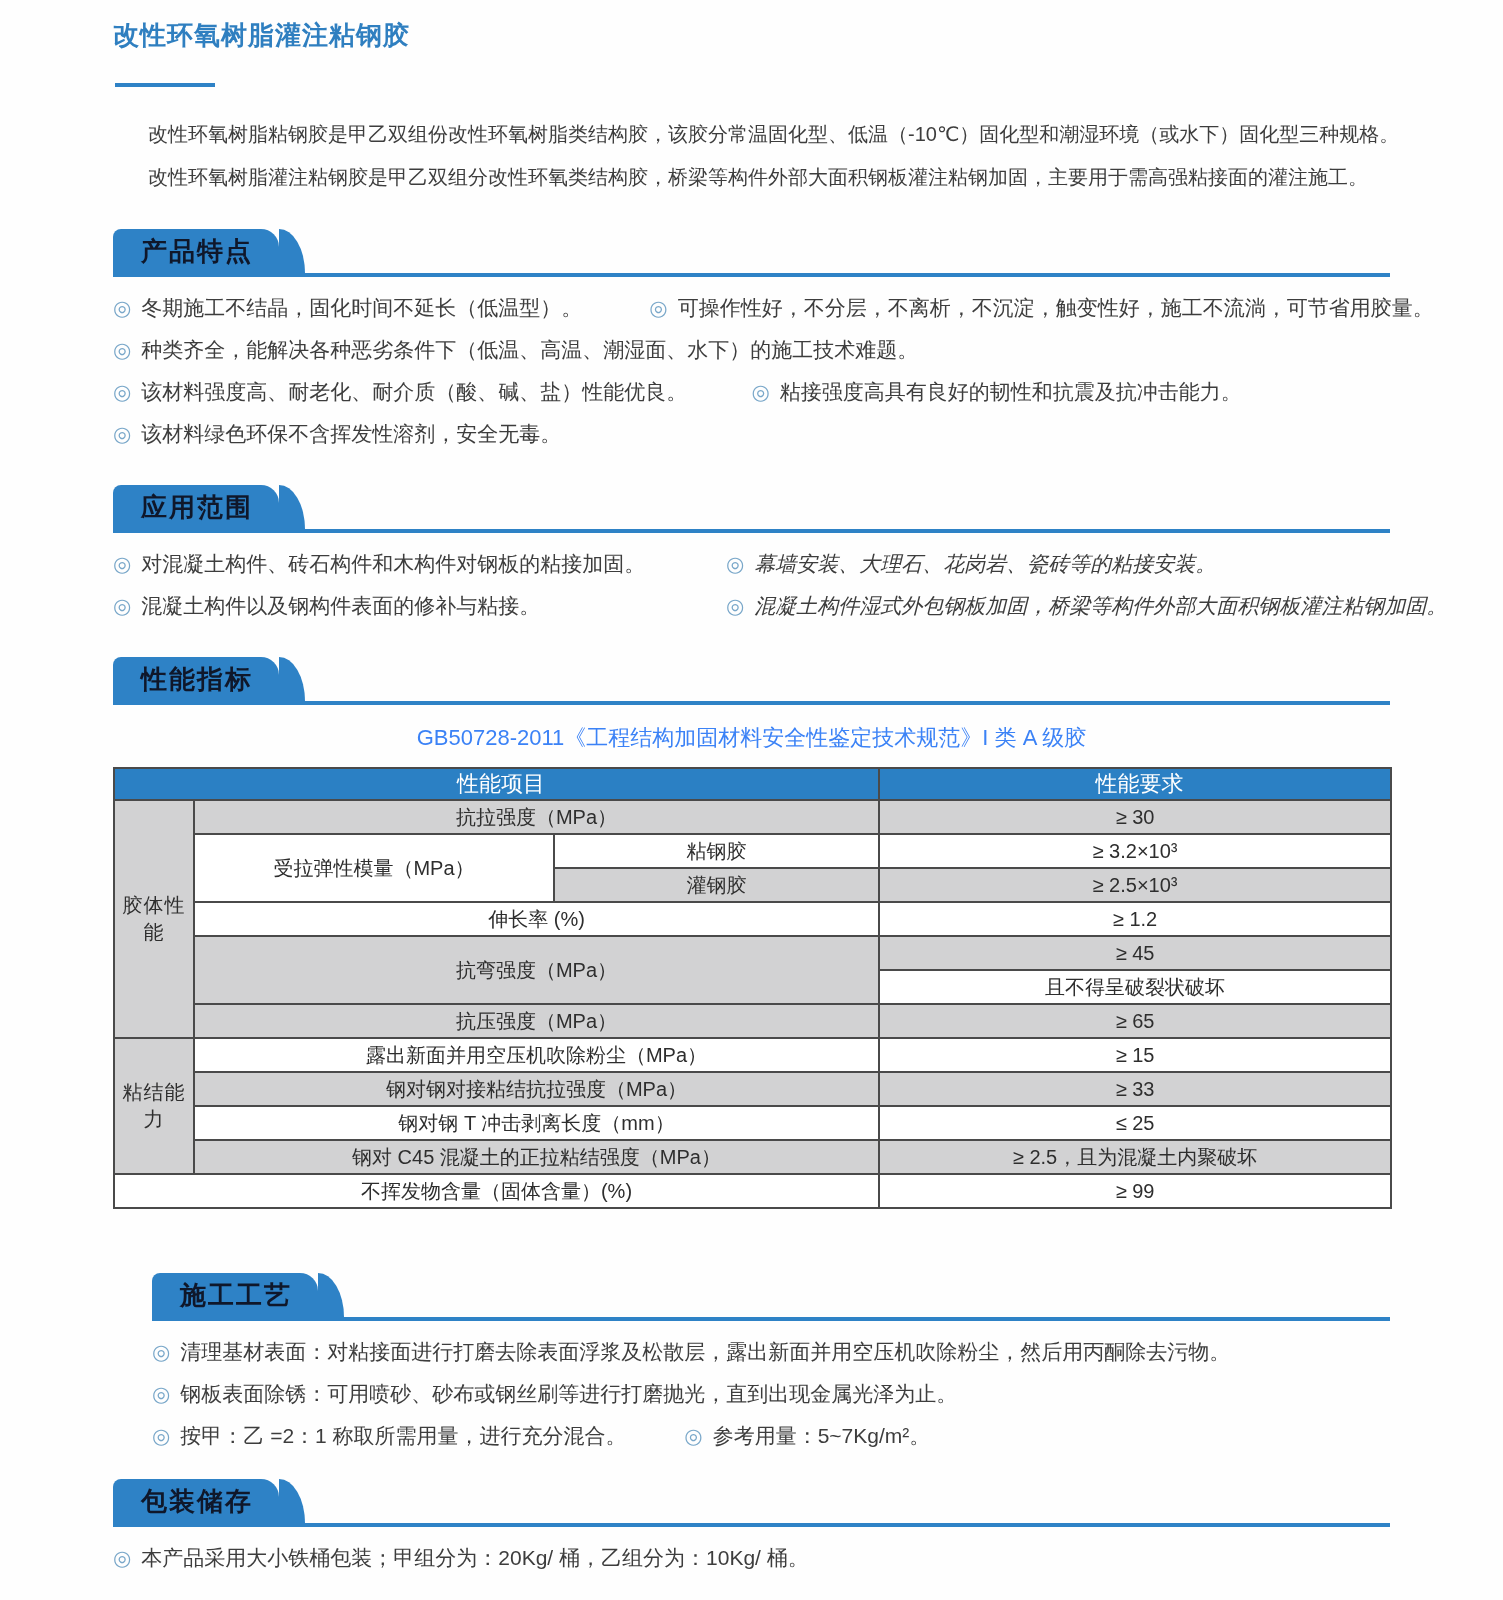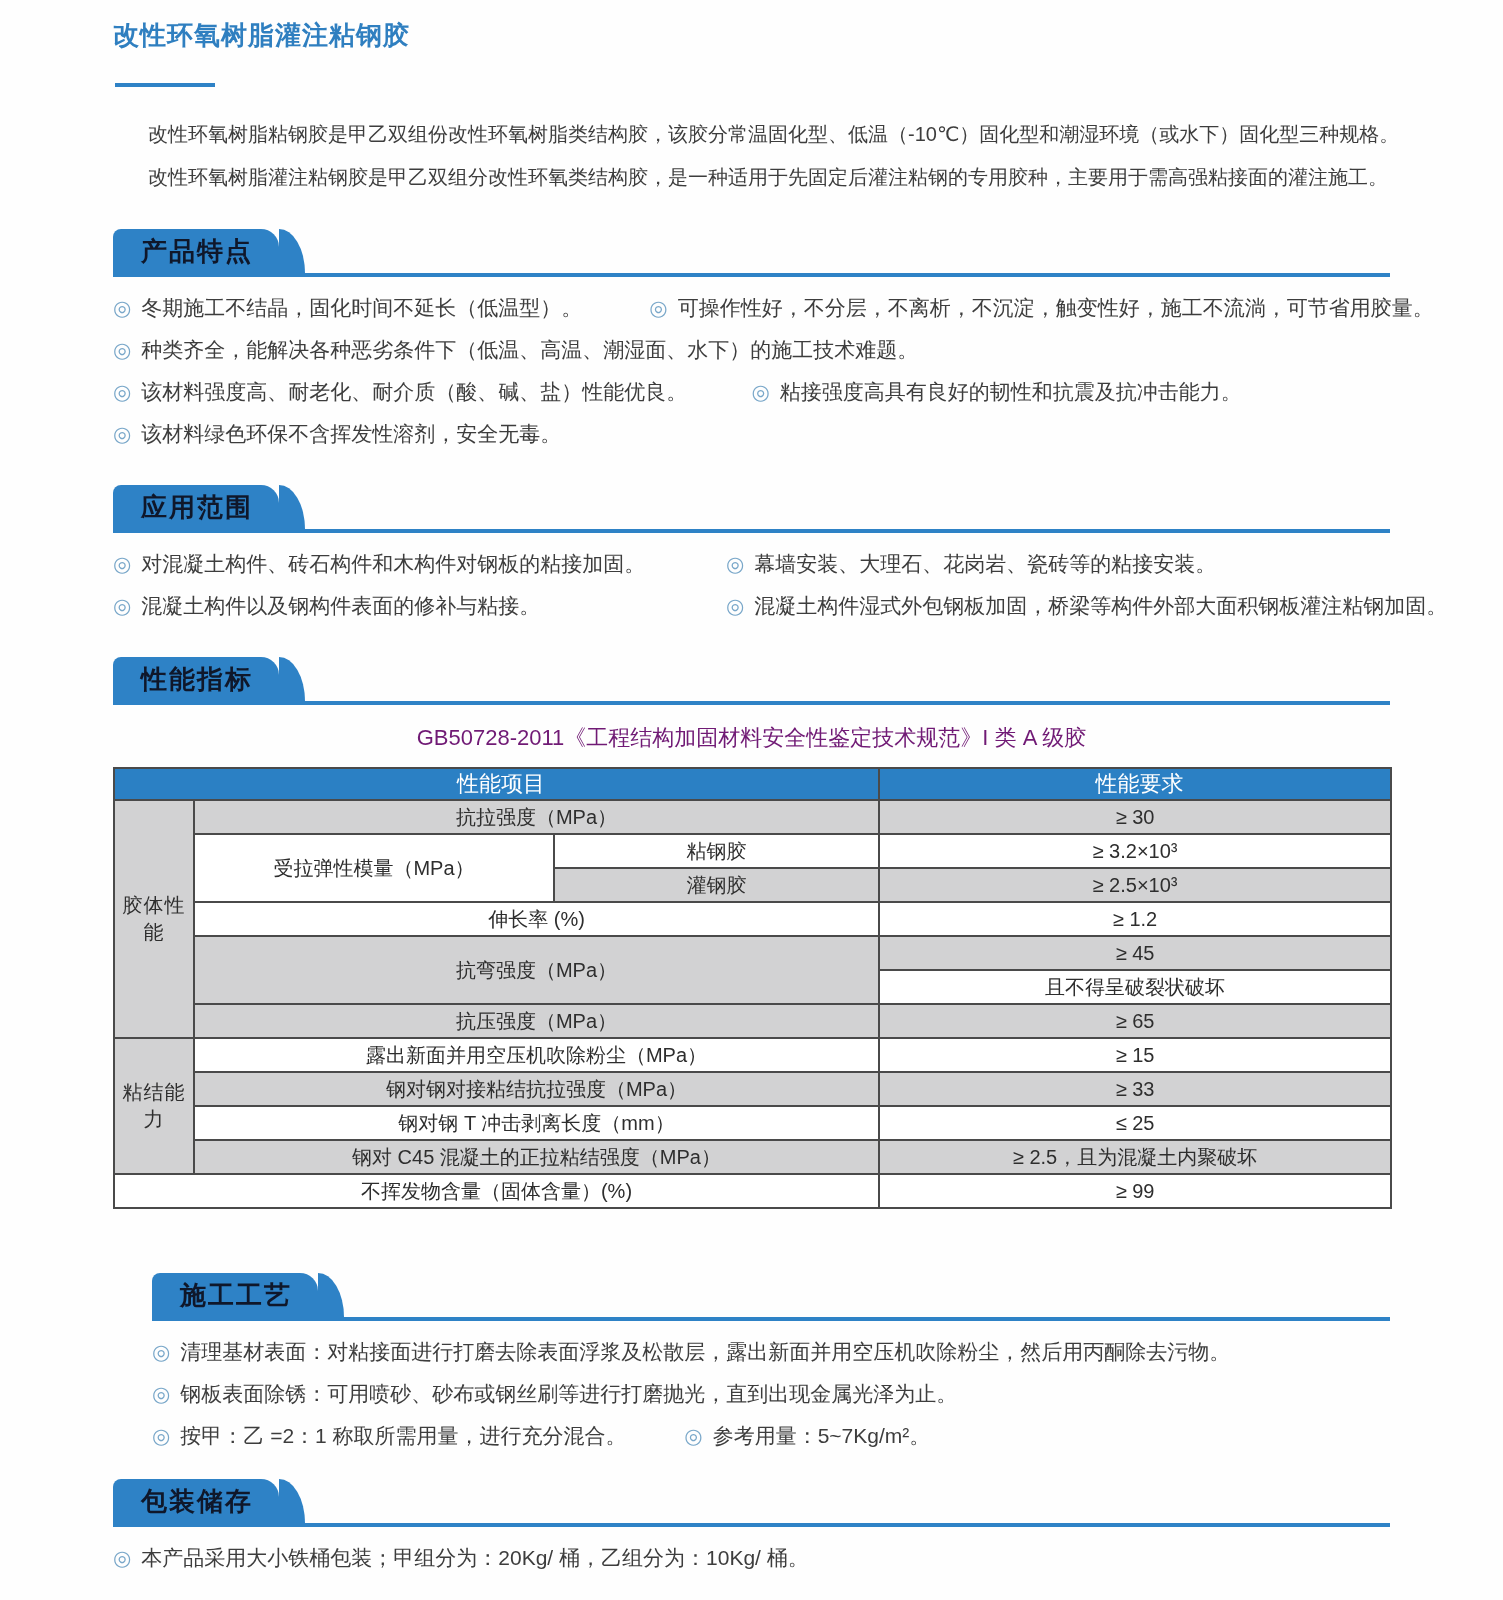--- a/index.html
+++ b/index.html
@@ -86,28 +86,28 @@
   }
   .bul{
     color:var(--bullet);
     margin-right:10px;
     font-size:21px;
   }
   .bcol{display:inline;}
   .c2{position:absolute;top:0;}
   .c2-42{left:42%;}
   .c2-43{left:43%;}
-  .c2-48{left:48%;}
+  .c2-48{left:48%;font-style:italic;}
   .c2-50{left:50%;}
 
   
   .tbl-caption{
     text-align:center;
     font-size:22px;
-    color:#701a75;
+    color:#3b82f6;
     margin:18px 0 14px 0;
   }
   table.perf{
     width:100%;
     border-collapse:collapse;
     table-layout:fixed;
   }
   table.perf th, table.perf td{
     border:2px solid var(--border);
     text-align:center;
@@ -139,21 +139,21 @@
 </head>
 <body>
 
 <div class="page">
 
   <h1 class="page-title">改性环氧树脂灌注粘钢胶</h1>
   <div class="title-underline"></div>
 
   <div class="intro">
     <p>改性环氧树脂粘钢胶是甲乙双组份改性环氧树脂类结构胶，该胶分常温固化型、低温（-10℃）固化型和潮湿环境（或水下）固化型三种规格。</p>
-    <p>改性环氧树脂灌注粘钢胶是甲乙双组分改性环氧类结构胶，是一种适用于先固定后灌注粘钢的专用胶种，主要用于需高强粘接面的灌注施工。</p>
+    <p>改性环氧树脂灌注粘钢胶是甲乙双组分改性环氧类结构胶，桥梁等构件外部大面积钢板灌注粘钢加固，主要用于需高强粘接面的灌注施工。</p>
   </div>
 
   <div class="section">
     <div class="sec-head">
       <span class="sec-tab">产品特点</span>
       <div class="sec-line"></div>
     </div>
     <div class="blist">
       <div class="brow">
         <span class="bcol"><span class="bul">◎</span><span>冬期施工不结晶，固化时间不延长（低温型）。</span></span>

